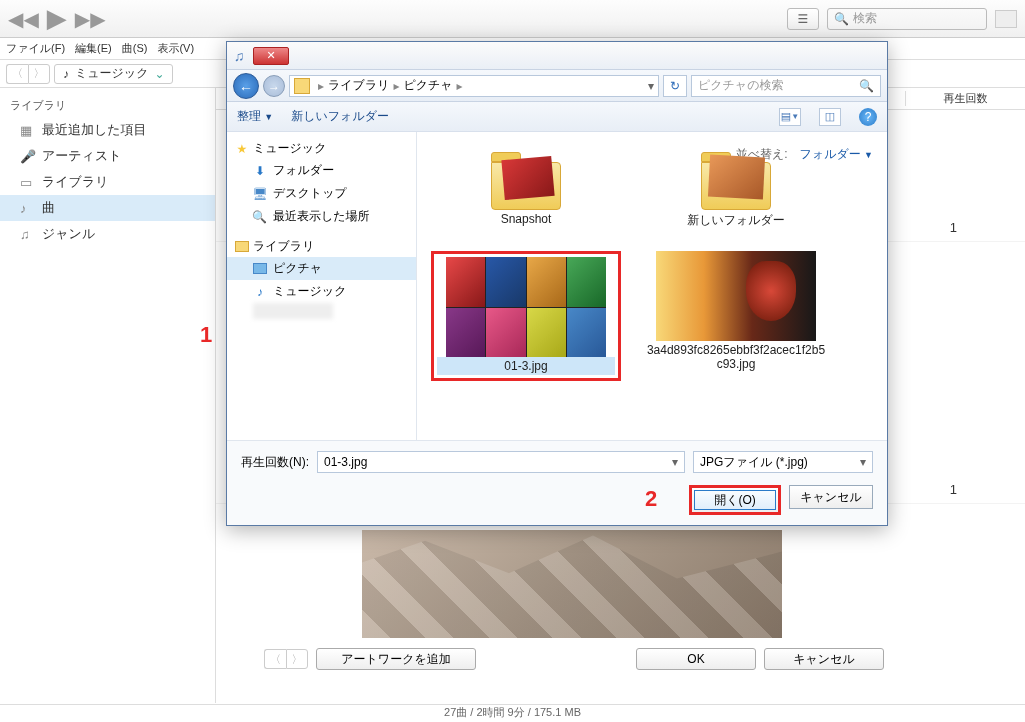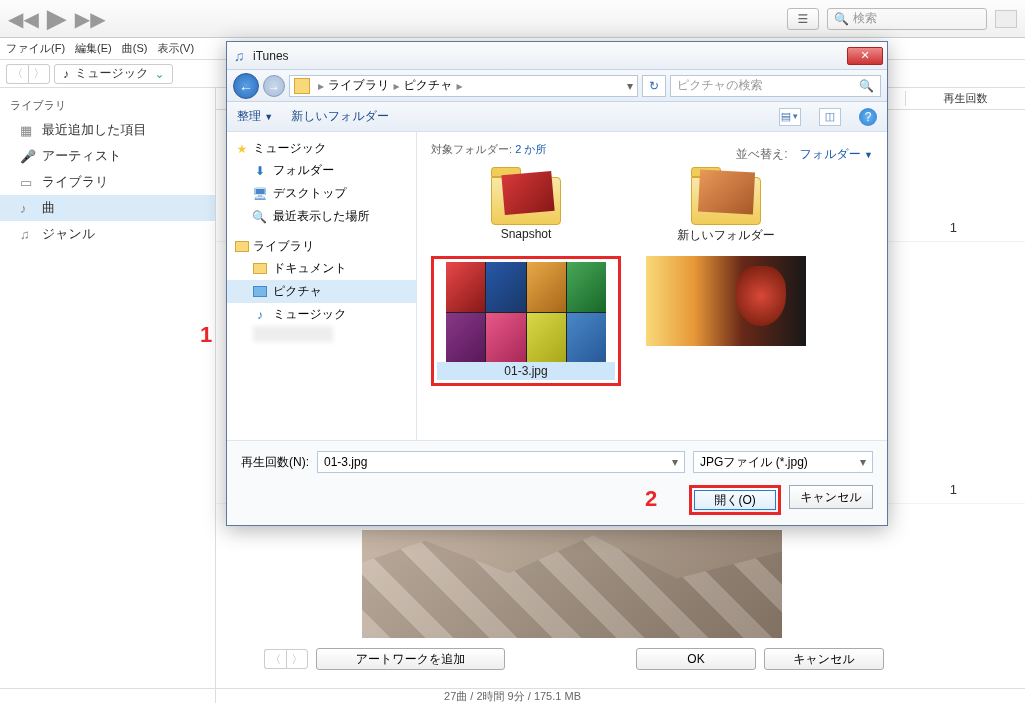--- a/index.html
+++ b/index.html
@@ -33,39 +33,39 @@
 .content { flex: 1; position: relative; }
 .content-header { height: 22px; border-bottom: 1px solid #ddd; display: flex; align-items: center; font-size: 11px; color: #333; }
 .content-header .col-plays { width: 120px; text-align: center; border-left: 1px solid #ddd; }
 .content-row { height: 22px; border-bottom: 1px solid #f3f3f3; text-align: right; padding-right: 68px; font-size: 13px; color: #333; }
 
 .bottom-panel { position: absolute; left: 264px; top: 530px; width: 620px; }
 .artwork-img { width: 420px; height: 108px; margin-left: 98px; background: linear-gradient(135deg,#c9b8a8,#a89888,#8b7a6a); position: relative; margin-bottom: 10px; }
 .artwork-img::before { content:''; position:absolute; inset:0; background: repeating-linear-gradient(45deg, rgba(255,255,255,0.15) 0 20px, rgba(0,0,0,0.08) 20px 45px); clip-path: polygon(0 30%, 15% 10%, 35% 40%, 55% 5%, 75% 45%, 100% 20%, 100% 100%, 0 100%); }
 .bottom-buttons { display: flex; gap: 8px; align-items: center; }
 .btn { height: 22px; border: 1px solid #aaa; border-radius: 3px; background: linear-gradient(#fff,#eee); padding: 0 14px; display: flex; align-items: center; justify-content: center; font-size: 12px; }
-.btn.wide { width: 189px; }
+.btn.wide { width: 160px; }
 .btn.ok { width: 120px; }
-.statusbar { position: absolute; bottom: 16px; left: 0; right: 0; height: 18px; text-align: center; font-size: 11px; color: #666; border-top: 1px solid #ddd; }
+.statusbar { position: absolute; bottom: 0; left: 0; right: 0; height: 18px; text-align: center; font-size: 11px; color: #666; border-top: 1px solid #ddd; }
 
 
 .dialog { position: absolute; left: 226px; top: 41px; width: 662px; background: #fff; border: 1px solid #5a7aa5; box-shadow: 0 4px 20px rgba(0,0,0,0.3); }
 .dlg-title { height: 28px; background: linear-gradient(#fbfbfb,#eaeff6); border-bottom: 1px solid #c8d3e3; display: flex; align-items: center; padding: 0 4px; }
 .dlg-title-icon { width: 16px; height: 16px; display:inline-flex; align-items:center; justify-content:center; color:#4a7ab8; font-size:14px; margin-right: 6px; }
 .dlg-title-text { flex: 1; font-size: 12px; color: #222; }
 .dlg-close { width: 36px; height: 18px; background: linear-gradient(#e88,#c33); border: 1px solid #a22; border-radius: 2px; color: #fff; display: flex; align-items: center; justify-content: center; font-size: 11px; }
 
 .dlg-nav { height: 32px; background: linear-gradient(#f5f8fc,#e8eef6); border-bottom: 1px solid #c8d3e3; display: flex; align-items: center; padding: 0 6px; gap: 4px; }
 .nav-back { width: 26px; height: 26px; border-radius: 50%; background: radial-gradient(#5aa0e8,#2a6ab8); border: 1px solid #2a5a98; display:flex;align-items:center;justify-content:center;color:#fff;font-size:14px; }
 .nav-fwd { width: 22px; height: 22px; border-radius: 50%; background: radial-gradient(#c8d8ec,#a8bcd8); border: 1px solid #889db8; display:flex;align-items:center;justify-content:center;color:#fff;font-size:12px; }
 .breadcrumb { flex: 1; height: 22px; border: 1px solid #b8c8dc; background: #fff; display: flex; align-items: center; padding: 0 4px; font-size: 12px; }
 .bc-icon { width:16px;height:16px;background:#f8d878;border:1px solid #d8a838;margin-right:4px; }
 .bc-sep { color: #888; margin: 0 4px; }
 .refresh-btn { width: 24px; height: 22px; border: 1px solid #b8c8dc; background: #fff; display:flex;align-items:center;justify-content:center;color:#2a6ab8; }
-.dlg-search { width: 211px; height: 22px; border: 1px solid #b8c8dc; background: #fff; display: flex; align-items: center; padding: 0 6px; color: #999; }
+.dlg-search { width: 190px; height: 22px; border: 1px solid #b8c8dc; background: #fff; display: flex; align-items: center; padding: 0 6px; color: #999; }
 .dlg-search .mag { margin-left: auto; color: #4a7ab8; }
 
 .dlg-toolbar { height: 30px; background: linear-gradient(#f5f8fc,#e8eef6); border-bottom: 1px solid #d8e0ec; display: flex; align-items: center; padding: 0 10px; gap: 18px; font-size: 12px; color: #1a4a8a; }
 .dlg-toolbar .spacer { flex: 1; }
 .tb-icon { width: 22px; height: 18px; border: 1px solid #b8c8dc; background:#fff; display:flex;align-items:center;justify-content:center;color:#4a7ab8;font-size:11px; }
 .help-icon { width:18px;height:18px;border-radius:50%;background:radial-gradient(#6ab8f8,#2a7ac8);color:#fff;display:flex;align-items:center;justify-content:center;font-size:12px; }
 
 .dlg-body { display: flex; height: 308px; }
 .dlg-sidebar { width: 190px; border-right: 1px solid #e0e6ee; padding: 6px 0; overflow: hidden; }
 .ds-group { margin-bottom: 8px; }
@@ -77,21 +77,21 @@
 .star { color: #f8c838; }
 .folder-ic { width:14px;height:11px;background:#f8d878;border:1px solid #d8a838;display:inline-block; }
 
 .dlg-content { flex: 1; padding: 10px 14px; position: relative; }
 .lib-title { font-size: 18px; color: #1a5aa8; margin-bottom: 2px; }
 .lib-sub { font-size: 11px; color: #666; margin-bottom: 2px; }
 .lib-sub a { color: #1a5aa8; }
 .sort-row { position: absolute; right: 14px; top: 14px; font-size: 12px; color: #666; }
 .sort-row a { color: #1a5aa8; }
 
-.thumbs { display: flex; gap: 10px; margin-top: 8px; flex-wrap: wrap; }
+.thumbs { display: flex; gap: 20px; margin-top: 8px; flex-wrap: wrap; }
 .thumb { width: 190px; text-align: center; }
 .folder-thumb { width: 90px; height: 60px; margin: 0 auto; position: relative; }
 .folder-shape { width: 70px; height: 48px; background: linear-gradient(#f8e8a8,#f0cc58); border: 1px solid #d8a838; border-radius: 0 4px 4px 4px; position: absolute; bottom: 0; left: 10px; }
 .folder-tab { width: 30px; height: 10px; background: #f0cc58; border: 1px solid #d8a838; border-radius: 3px 3px 0 0; position: absolute; top: 2px; left: 10px; }
 .folder-inner1 { position:absolute; left:22px; top:8px; width:50px; height:40px; background: linear-gradient(135deg,#d83838,#881818); transform: rotate(-5deg); }
 .folder-inner2 { position:absolute; left:18px; top:6px; width:55px; height:42px; background: linear-gradient(135deg,#e89858,#a85828); transform: rotate(3deg); }
 .thumb-label { font-size: 12px; color: #222; word-break: break-all; padding: 2px 4px; }
 
 .thumb.selected .thumb-box { border: 3px solid #e82828; padding: 3px; }
 .thumb-box { padding: 6px 3px 3px; }
@@ -210,21 +210,20 @@
     <div class="btn ok">OK</div>
     <div class="btn ok">キャンセル</div>
   </div>
 </div>
 
 <div class="statusbar">27曲 / 2時間 9分 / 175.1 MB</div>
 
 <div class="dialog">
   <div class="dlg-title">
     <span class="dlg-title-icon">♫</span>
-    <span class="dlg-title-text">iTunes</span>
     <div class="dlg-close">
         <span>✕</span>
       </div>
   </div>
 
   <div class="dlg-nav">
     <div class="nav-back">←</div>
     <div class="nav-fwd">→</div>
     <div class="breadcrumb">
       <span class="bc-icon"></span>
@@ -271,38 +270,33 @@
         <div class="ds-item">
             <span class="ds-icon" style="color:#888">🔍</span>
             <span>最近表示した場所</span>
           </div>
       </div>
       <div class="ds-group">
         <div class="ds-header">
             <span class="folder-ic"></span>
             <span>ライブラリ</span>
           </div>
-        <div class="ds-item">
-            <span class="folder-ic"></span>
-            <span>ドキュメント</span>
-          </div>
         <div class="ds-item selected">
             <span class="folder-ic" style="background:#78b8e8;border-color:#4888c8"></span>
             <span>ピクチャ</span>
           </div>
         <div class="ds-item">
             <span class="ds-icon" style="color:#2878c8">♪</span>
             <span>ミュージック</span>
           </div>
         <div class="ds-blur"></div>
       </div>
     </div>
 
     <div class="dlg-content">
-      <div class="lib-sub"><span>対象フォルダー:</span> <a>2 か所</a></div>
       <div class="sort-row"><span>並べ替え:</span>　<a>フォルダー</a> <span style="font-size:9px;color:#1a5aa8">▼</span></div>
 
       <div class="thumbs">
         <div class="thumb">
           <div class="folder-thumb">
               <div class="folder-tab"></div>
               <div class="folder-shape"></div>
               <div class="folder-inner1"></div>
             </div>
           <div class="thumb-label">Snapshot</div>
@@ -325,20 +319,21 @@
                 <span></span>
                 <span></span>
                 <span></span>
                 <span></span>
               </div>
           <div class="thumb-label">01-3.jpg</div>
             </div>
         </div>
         <div class="thumb">
           <div class="anime-img2"></div>
+          <div class="thumb-label">3a4d893fc8265ebbf3f2acec1f2b5c93.jpg</div>
         </div>
       </div>
     </div>
   </div>
 
   <div class="dlg-footer">
     <div class="filename-row">
       <label>再生回数(N):</label>
       <div class="fn-input">
           <span>01-3.jpg</span>

